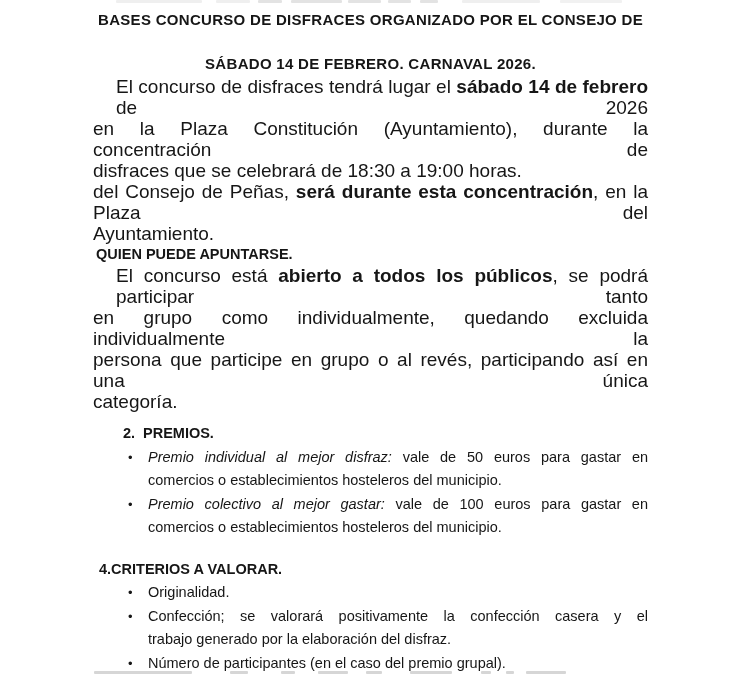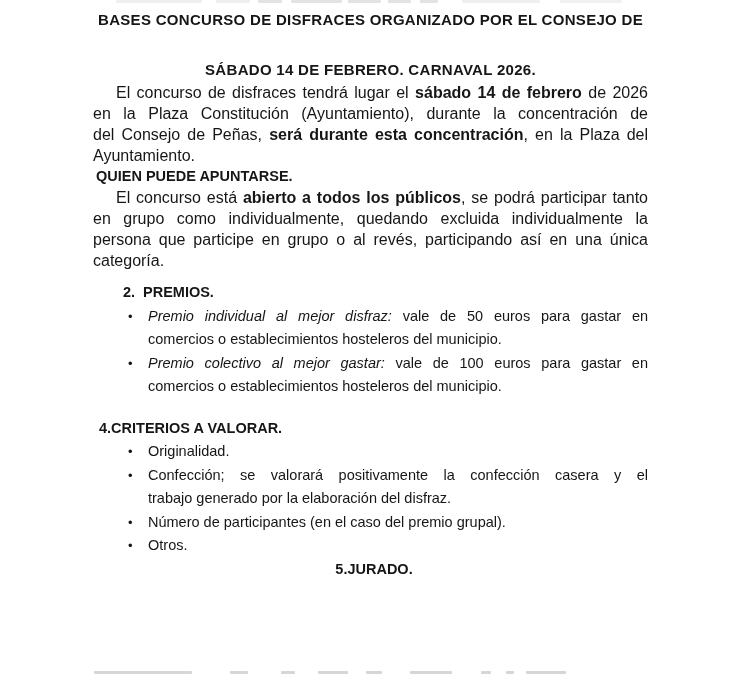--- a/index.html
+++ b/index.html
@@ -12,35 +12,35 @@
     overflow:hidden;
     font-family:"Liberation Sans","DejaVu Sans",sans-serif;
     color:#161616;
   }
   
   .title-line{
     font-size:15px;font-weight:700;line-height:24px;
     text-align:center;white-space:nowrap;letter-spacing:.3px;
   }
   .subtitle{
-    margin-top:26px;
+    margin-top:20px;
     font-size:15px;font-weight:700;line-height:24px;
     text-align:center;white-space:nowrap;letter-spacing:.3px;
   }
   
   .heading{font-size:14.5px;font-weight:700;line-height:21px;white-space:nowrap;}
   .h-fecha{margin-top:16px;padding-left:32px;}
   .h-fecha .hnum{display:inline-block;width:22px;}
   .h-quien{padding-left:3px;}
   .h-premios{margin-top:10px;padding-left:30px;line-height:23.5px;}
   .h-premios .hnum{display:inline-block;width:20px;}
   .h-criterios{margin-top:18px;padding-left:6px;line-height:23.5px;}
   .h-jurado{padding-left:7px;line-height:23.5px;text-align:center;}
   
-  .para{font-size:16px;line-height:21px;}
+  .para{font-size:19px;line-height:21px;}
   .tl{min-height:21px;}
   .list .tl{min-height:23.5px;}
   .tl.j{text-align:justify;text-align-last:justify;}
   .tl.ind{padding-left:23px;}
   .b{font-weight:700;}
   .i{font-style:italic;}
   
   .list{font-size:14.5px;line-height:23.5px;}
   .li{position:relative;padding-left:55px;}
   .li .bullet{position:absolute;left:35px;top:0;font-size:13px;}
@@ -88,20 +88,21 @@
   </div>
 
   <div class="title-line">BASES CONCURSO DE DISFRACES ORGANIZADO POR EL CONSEJO DE</div>
 
   <div class="subtitle">SÁBADO 14 DE FEBRERO. CARNAVAL 2026.</div>
 
 
   <div class="para">
       <div class="tl j ind"><span>El concurso de disfraces tendrá lugar el </span><span class="b">sábado 14 de febrero</span><span> de 2026</span></div>
       <div class="tl j"><span>en la Plaza Constitución (Ayuntamiento), durante la concentración de</span></div>
+      <div class="tl"><span>disfraces que se celebrará de 18:30 a 19:00 horas.</span></div>
     </div>
   <div class="para">
       <div class="tl j"><span>del Consejo de Peñas, </span><span class="b">será durante esta concentración</span><span>, en la Plaza del</span></div>
       <div class="tl"><span>Ayuntamiento.</span></div>
     </div>
 
   <div class="heading h-quien">QUIEN PUEDE APUNTARSE.</div>
 
   <div class="para">
       <div class="tl j ind"><span>El concurso está </span><span class="b">abierto a todos los públicos</span><span>, se podrá participar tanto</span></div>

